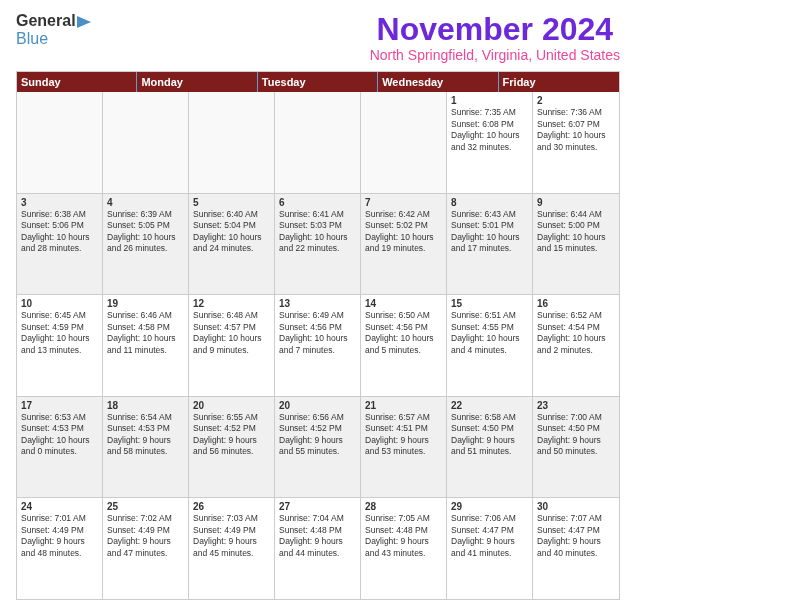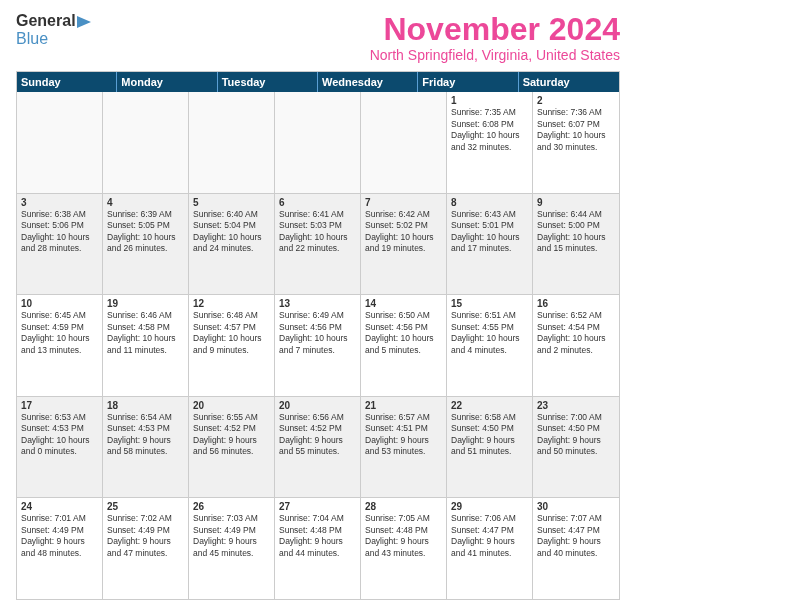--- a/index.html
+++ b/index.html
@@ -27,37 +27,38 @@
       display: flex;
       flex-direction: column;
       align-items: flex-start;
     }
     .title-block {
       text-align: right;
     }
     .month-title {
       font-size: 32px;
       font-weight: bold;
-      color: #ec4899;
+      color: #6d28d9;
       line-height: 1.1;
+      text-align: center;
     }
     .location {
       font-size: 14px;
       color: #ec4899;
     }
     .calendar {
       flex: 1;
       display: flex;
       flex-direction: column;
       border: 1px solid #ccc;
     }
     .cal-header {
       display: grid;
-      grid-template-columns: repeat(6, 1fr);
-      background: #0c4a6e;
+      grid-template-columns: repeat(5, 1fr);
+      background: #7f1d1d;
     }
     .cal-header-cell {
       color: #fff;
       font-size: 11px;
       font-weight: bold;
       padding: 4px 4px;
       border-right: 1px solid #5a9fd4;
       text-align: left;
     }
     .cal-header-cell:last-child { border-right: none; }
@@ -117,21 +118,20 @@
     </div>
   </div>
 
   <div class="calendar">
     <div class="cal-header">
     <div class="cal-header-cell">Sunday</div>
         <div class="cal-header-cell">Monday</div>
         <div class="cal-header-cell">Tuesday</div>
         <div class="cal-header-cell">Wednesday</div>
         <div class="cal-header-cell">Friday</div>
-        <div class="cal-header-cell">Saturday</div>
       </div>
     <div class="cal-body">
     <div class="cal-row">
           <div class="cal-cell empty"></div>
           <div class="cal-cell empty"></div>
           <div class="cal-cell empty"></div>
           <div class="cal-cell empty"></div>
           <div class="cal-cell empty"></div>
           <div class="cal-cell">
             <span class="day-num">1</span>

